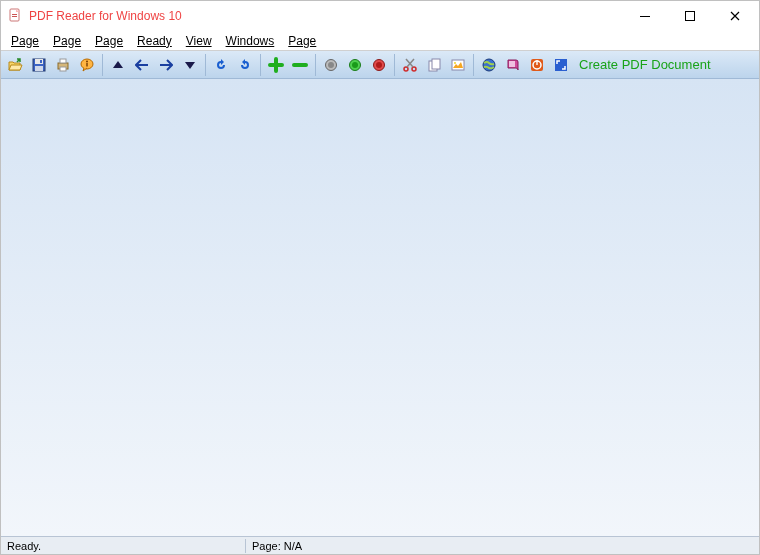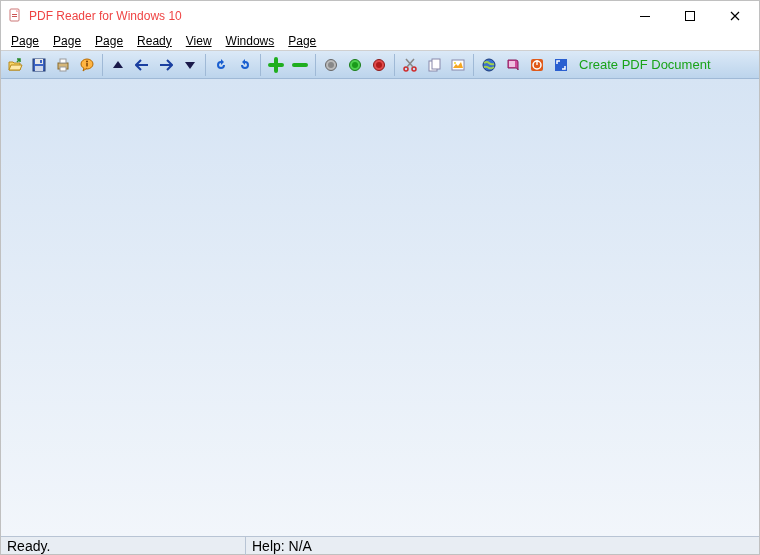--- a/index.html
+++ b/index.html
@@ -11,21 +11,21 @@
   .win-controls { display: flex; }
   .win-btn { width: 45px; height: 28px; display: flex; align-items: center; justify-content: center; cursor: default; }
   .menubar { height: 20px; display: flex; align-items: center; padding: 0 4px; background: #fff; border-bottom: 1px solid #d0d0d0; gap: 2px; }
   .menu-item { padding: 1px 6px; color: #000; text-decoration: underline; text-decoration-color: transparent; cursor: default; }
   .menu-item span.ul { text-decoration: underline; }
   .toolbar { height: 28px; display: flex; align-items: center; background: linear-gradient(#dbe9f7, #bcd4ec); border-bottom: 1px solid #9fb9d6; padding: 0 2px; }
   .tbtn { width: 22px; height: 22px; display: flex; align-items: center; justify-content: center; margin: 0 1px; border-radius: 2px; cursor: default; }
   .tsep { width: 1px; height: 22px; background: #9fb9d6; margin: 0 3px; }
   .create-label { margin-left: 6px; font-weight: normal; font-size: 13px; color: #19a319; white-space: nowrap; }
   .content { flex: 1; background: linear-gradient(#d6e4f4, #f2f6fb); }
-  .statusbar { height: 18px; display: flex; align-items: center; background: #e8edf3; border-top: 1px solid #b8c4d4; font-size: 14px; }
+  .statusbar { height: 18px; display: flex; align-items: center; background: #e8edf3; border-top: 1px solid #b8c4d4; font-size: 11px; }
   .status-cell { padding: 1px 6px; border-right: 1px solid #b8c4d4; display: flex; align-items: center; }
   .status-cell:first-child { width: 245px; }
   .status-cell:last-child { border-right: none; flex: 1; }
   svg { display: block; }
 </style>
 </head>
 <body>
 
 <div class="window">
 
@@ -222,16 +222,16 @@
       </svg>
     </div>
 
     <div class="create-label">Create PDF Document</div>
   </div>
 
   <div class="content"></div>
 
   <div class="statusbar">
     <div class="status-cell">Ready.</div>
-    <div class="status-cell">Help: N/A</div>
+    <div class="status-cell">Page: N/A</div>
   </div>
 
 </div>
 
 </body></html>

